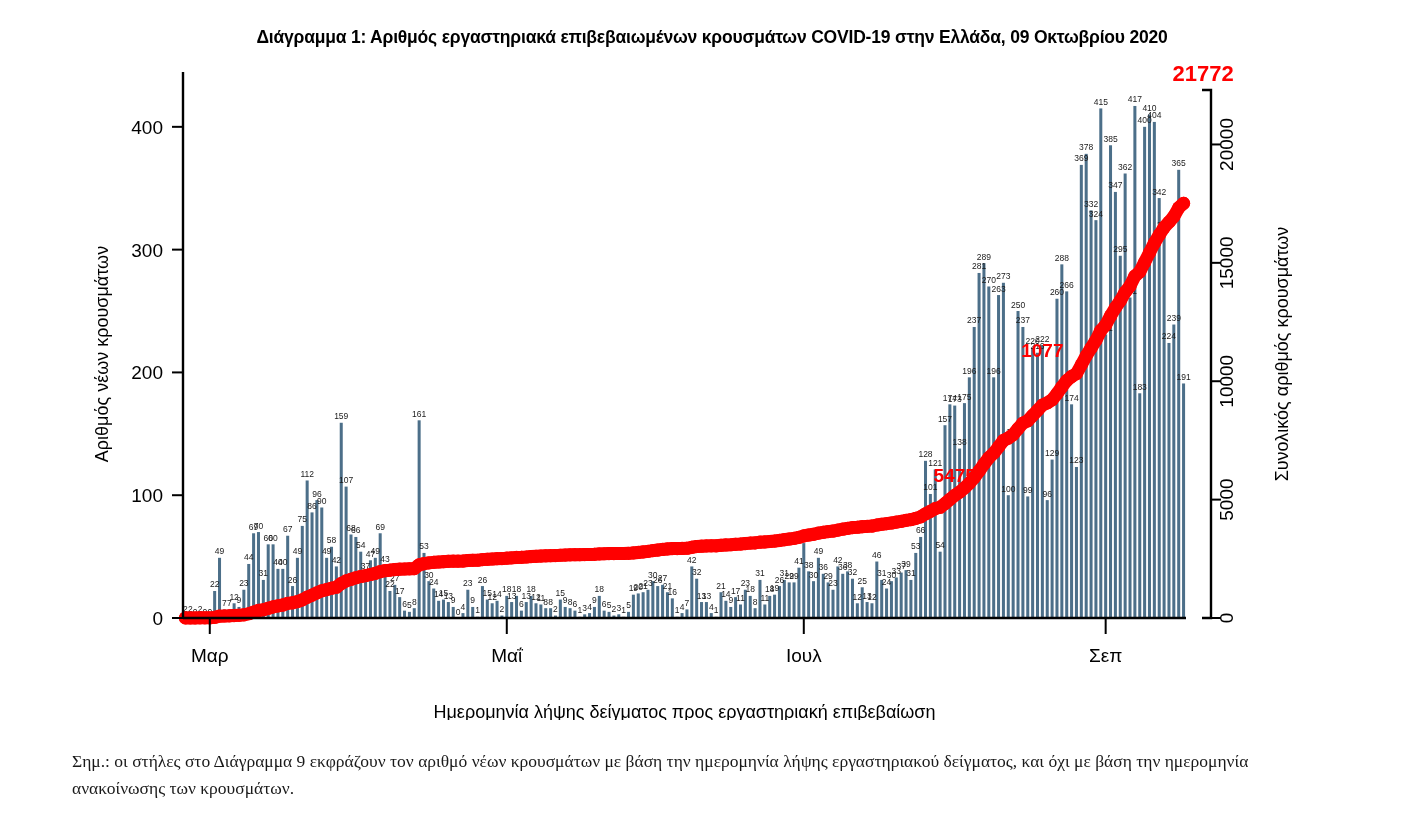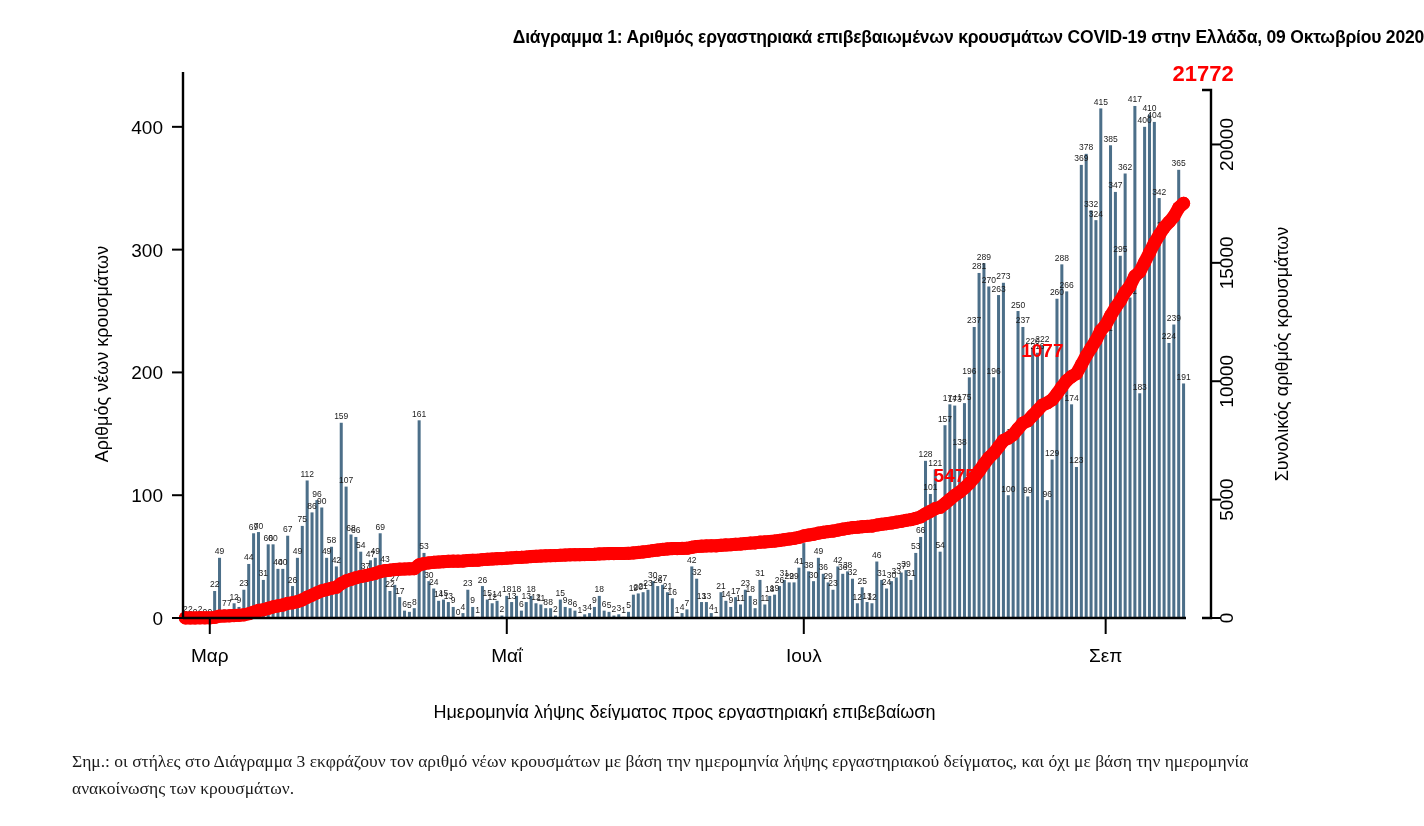--- a/index.html
+++ b/index.html
@@ -14,21 +14,21 @@
     color: #000000;
     overflow: hidden;
     position: relative;
   }
 
   #chart-title {
     position: absolute;
     top: 27px;
     left: 0;
     width: 1424px;
-    text-align: right;
+    text-align: center;
     font-size: 17.5px;
     font-weight: bold;
     letter-spacing: -0.2px;
     color: #000000;
   }
 
   #plot-wrap {
     position: absolute;
     left: 0;
     top: 60px;
@@ -750,15 +750,15 @@
         <line x1="1105.662621359223" x2="1105.662621359223" y1="558" y2="574" class="tick-line"></line>
         <text x="1105.662621359223" y="602" class="tick-text" text-anchor="middle">Σεπ</text>
         <text x="108" y="294" class="axis-title" text-anchor="middle" transform="rotate(-90 108 294)">Αριθμός νέων κρουσμάτων</text>
         <text x="1288" y="294" class="axis-title" text-anchor="middle" transform="rotate(-90 1288 294)">Συνολικός αριθμός κρουσμάτων</text>
         <text x="684.5" y="658" class="axis-title" text-anchor="middle">Ημερομηνία λήψης δείγματος προς εργαστηριακή επιβεβαίωση</text>
       </g>
   </svg>
 </div>
 
 <div id="footnote">
-  <span>Σημ.: οι στήλες στο Διάγραμμα 3 εκφράζουν τον αριθμό νέων κρουσμάτων με βάση την ημερομηνία λήψης εργαστηριακού δείγματος, και όχι</span>
+  <span>Σημ.: οι στήλες στο Διάγραμμα 9 εκφράζουν τον αριθμό νέων κρουσμάτων με βάση την ημερομηνία λήψης εργαστηριακού δείγματος, και όχι</span>
   <span>με βάση την ημερομηνία ανακοίνωσης των κρουσμάτων.</span>
 </div>
 
 </body></html>

